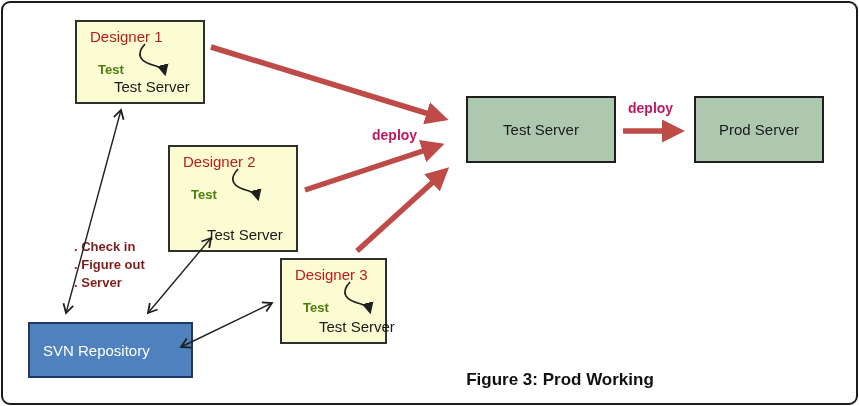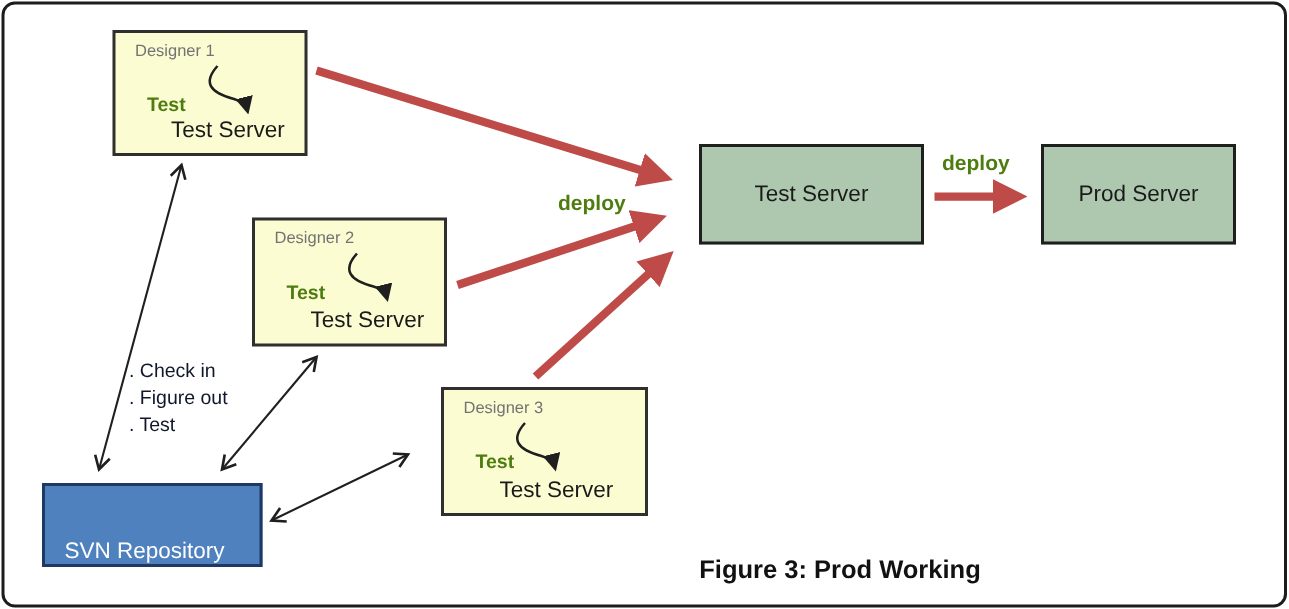--- a/index.html
+++ b/index.html
@@ -2,75 +2,75 @@
 <html><head>
 <meta charset="utf-8">
 <style>
   html,body{margin:0;padding:0;background:#fff;}
   body{width:859px;height:406px;position:relative;overflow:hidden;
        font-family:"Liberation Sans",sans-serif;}
   .frame{position:absolute;left:1px;top:1px;width:853px;height:400px;
          border:2px solid #1c1c1c;border-radius:9px;background:#fff;}
   .box{position:absolute;box-sizing:border-box;}
   .designer{background:#FCFCD2;border:2px solid #2f2f2f;}
-  .designer .title{position:absolute;left:13px;top:6px;font-size:11px;color:#737373;white-space:nowrap;}
+  .designer .title{position:absolute;left:13px;top:6px;font-size:15px;color:#b91c1c;white-space:nowrap;}
   .designer .test{position:absolute;left:21px;top:40px;font-size:13px;font-weight:bold;color:#4d7c0f;}
   .designer .server{position:absolute;left:37px;bottom:7px;font-size:15px;color:#1a1a1a;white-space:nowrap;}
   .green{background:#AEC8B0;border:2px solid #1f1f1f;display:flex;align-items:center;justify-content:center;
          font-size:15px;color:#1a1a1a;}
   .svn{background:#4E81BD;border:2px solid #1f3864;display:flex;align-items:center;
        font-size:15px;color:#ffffff;padding-left:13px;}
-  .redlabel{position:absolute;color:#4d7c0f;font-size:14px;font-weight:bold;white-space:nowrap;}
-  .svn-actions{position:absolute;left:86px;top:238px;color:#0f172a;font-size:13px;font-weight:normal;line-height:18px;}
+  .redlabel{position:absolute;color:#be185d;font-size:14px;font-weight:bold;white-space:nowrap;}
+  .svn-actions{position:absolute;left:74px;top:238px;color:#7f1d1d;font-size:13px;font-weight:bold;line-height:18px;}
   .caption{position:absolute;left:420px;top:370px;width:280px;text-align:center;
            font-size:17px;font-weight:bold;color:#111;}
   svg.arrows{position:absolute;left:0;top:0;pointer-events:none;}
 </style>
 </head>
 <body>
 
 <div class="frame"></div>
 
 <div class="box designer" style="left:75px;top:20px;width:130px;height:84px;">
   <div class="title">Designer 1</div>
   <div class="test">Test</div>
   <div class="server">Test Server</div>
 </div>
 
-<div class="box designer" style="left:168px;top:145px;width:130px;height:86px;">
+<div class="box designer" style="left:168px;top:145px;width:130px;height:107px;">
   <div class="title">Designer 2</div>
   <div class="test">Test</div>
   <div class="server">Test Server</div>
 </div>
 
-<div class="box designer" style="left:280px;top:258px;width:138px;height:86px;margin-left:14px;">
+<div class="box designer" style="left:280px;top:258px;width:107px;height:86px;">
   <div class="title">Designer 3</div>
   <div class="test">Test</div>
   <div class="server">Test Server</div>
 </div>
 
-<div class="box svn" style="left:28px;top:322px;width:147px;height:56px;align-items:flex-end;">
+<div class="box svn" style="left:28px;top:322px;width:165px;height:56px;">
   <span>SVN Repository</span>
 </div>
 
 <div class="box green" style="left:466px;top:96px;width:150px;height:67px;">
   <span>Test Server</span>
 </div>
 
 <div class="box green" style="left:694px;top:96px;width:130px;height:67px;">
   <span>Prod Server</span>
 </div>
 
 <div class="redlabel" style="left:372px;top:127px;">deploy</div>
 <div class="redlabel" style="left:628px;top:100px;">deploy</div>
 
 <div class="svn-actions">
   <div>. Check in</div>
   <div>. Figure out</div>
-  <div>. Test</div>
+  <div>. Server</div>
 </div>
 
 <div class="caption">Figure 3: Prod Working</div>
 
 <svg class="arrows" width="859" height="406" viewBox="0 0 859 406">
   <defs>
     <marker id="openArr" viewBox="0 0 10 10" refX="8" refY="5" markerWidth="9" markerHeight="9" orient="auto-start-reverse">
       <path d="M1,1 L8,5 L1,9" fill="none" stroke="#1f1f1f" stroke-width="1.4"></path>
     </marker>
     <marker id="solidArr" viewBox="0 0 10 10" refX="8" refY="5" markerWidth="7" markerHeight="7" orient="auto">

